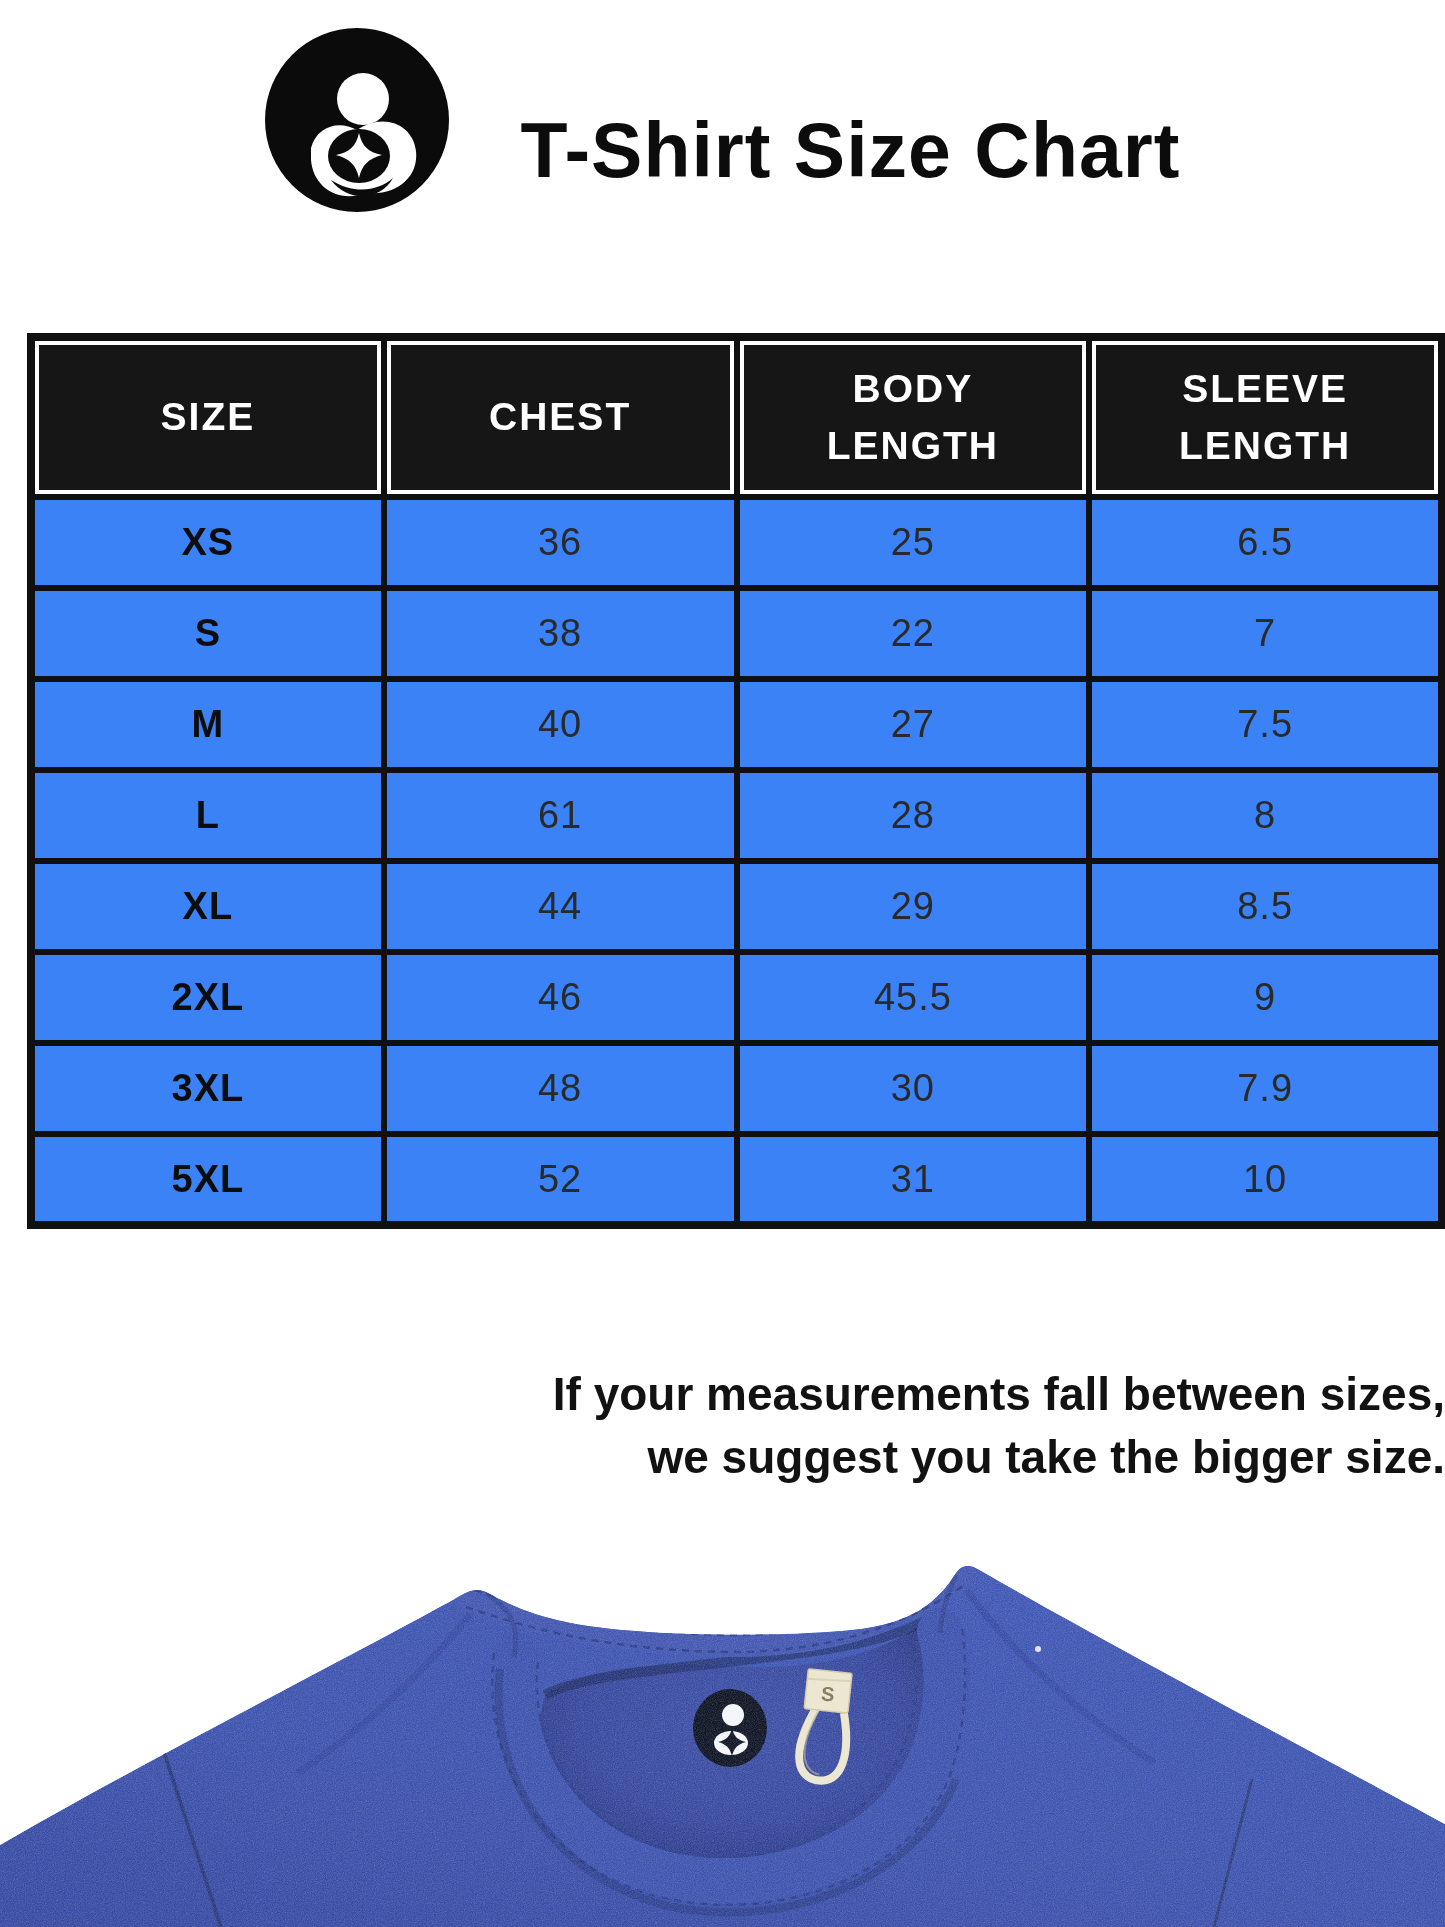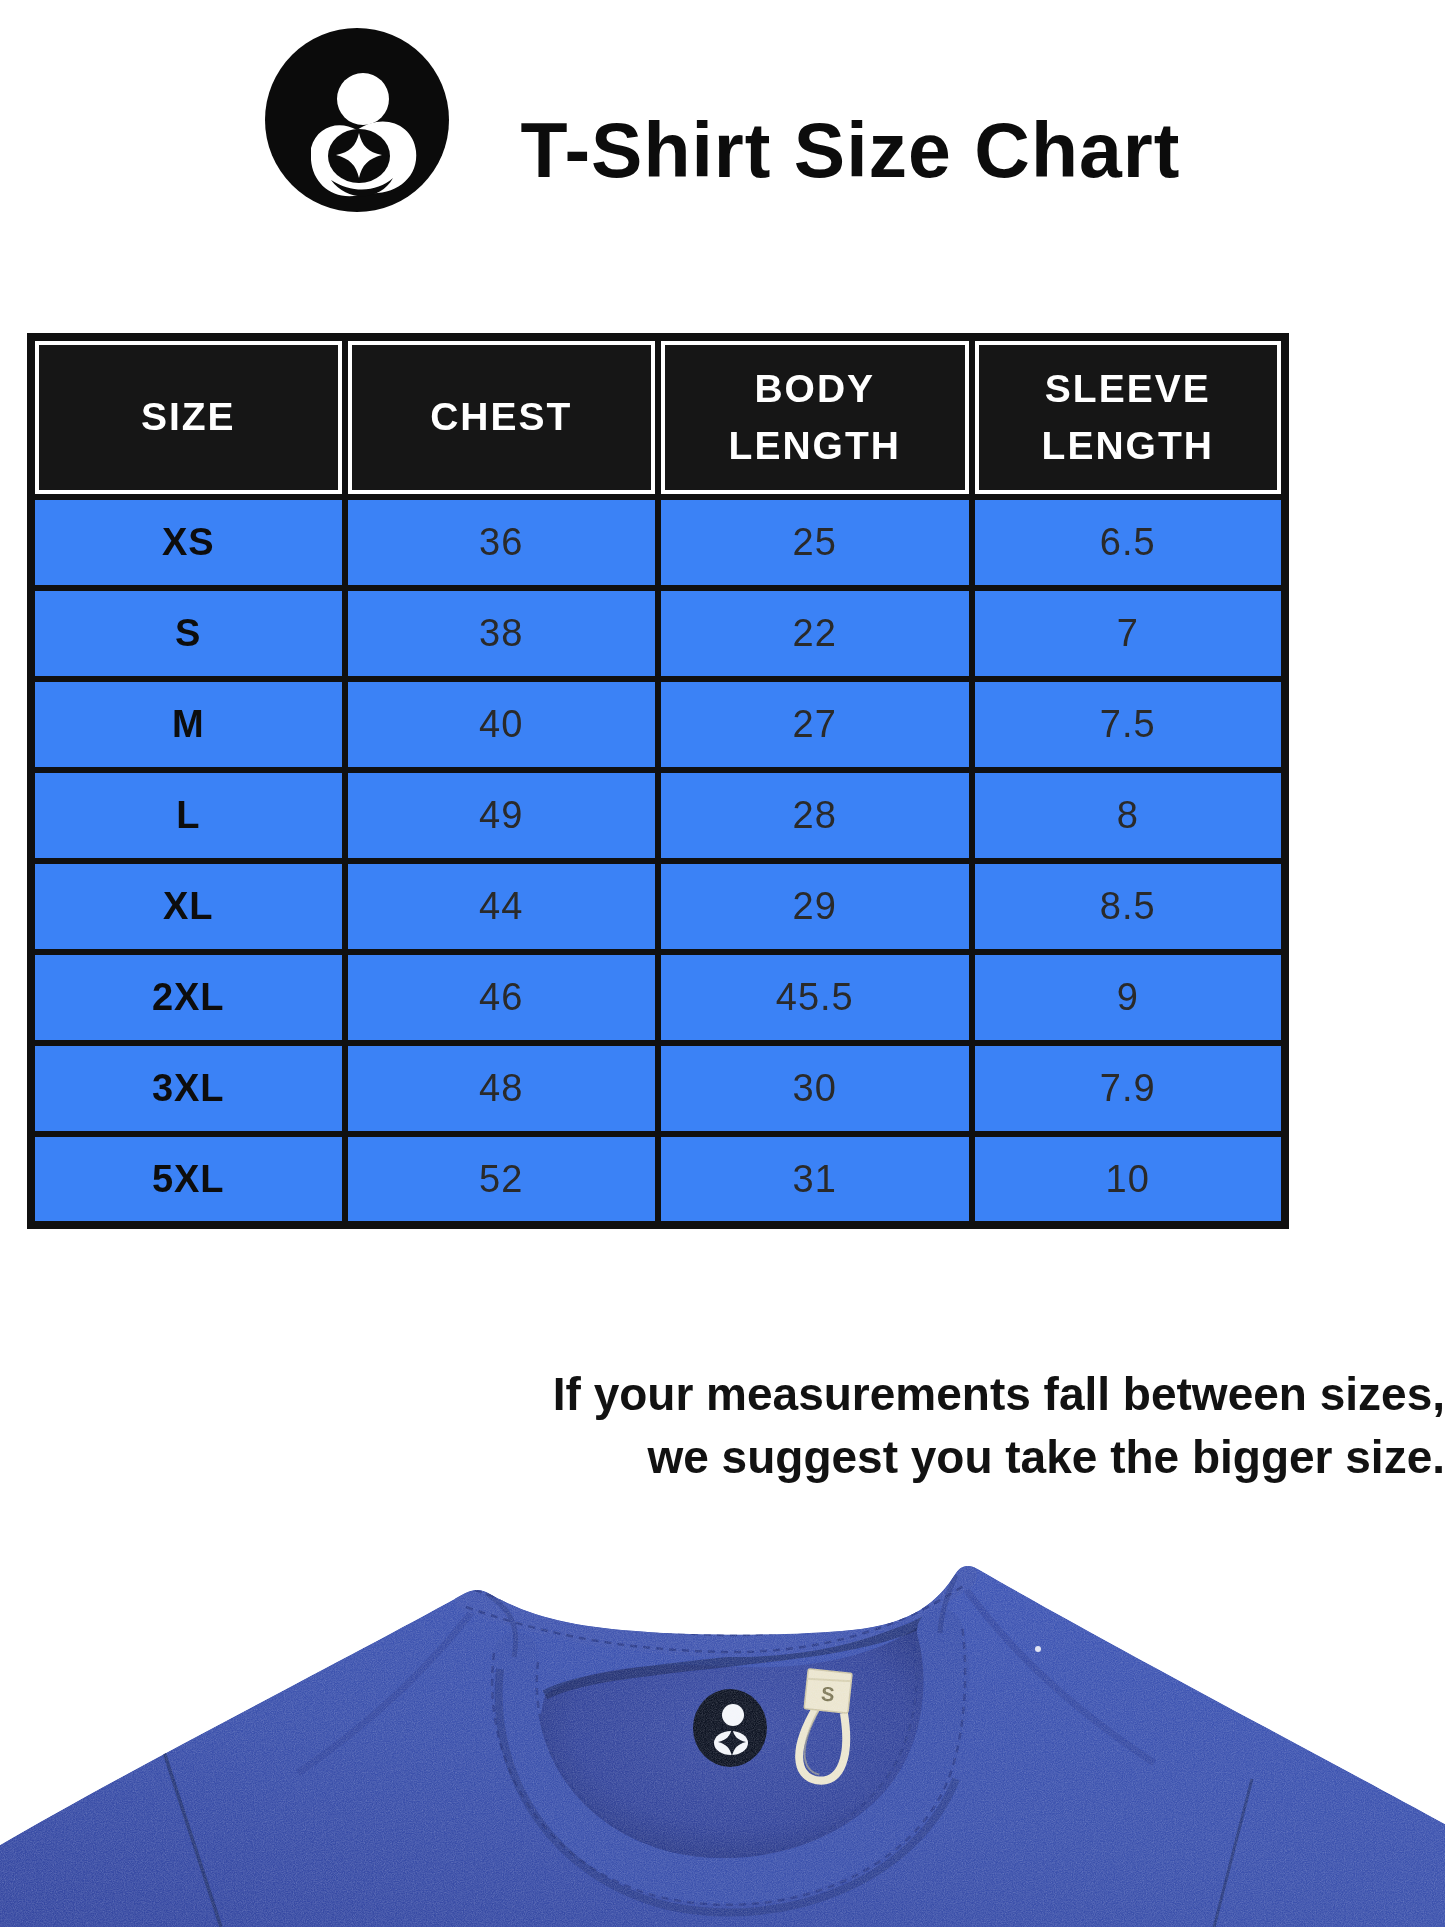--- a/index.html
+++ b/index.html
@@ -8,21 +8,21 @@
   .page { position:relative; width:1445px; height:1927px; background:#ffffff; overflow:hidden; }
 
   
   .brand-header { position:absolute; top:28px; left:0; width:100%;
     display:flex; justify-content:center; align-items:flex-start; gap:72px; }
   .brand-logo { width:184px; height:184px; flex:0 0 auto; }
   .page-title { font-size:77px; font-weight:800; letter-spacing:1px; color:#0c0c0c;
     line-height:1; padding-top:84px; white-space:nowrap; }
 
   
-  .size-table { position:absolute; left:27px; top:333px; width:1262px;
+  .size-table { position:absolute; left:27px; top:333px; width:1419px;
     border-collapse:collapse; table-layout:fixed; border:8px solid #101010; }
   .size-table th { height:160px; width:25%; background:#161616; color:#ffffff;
     border:6px solid #101010; box-shadow:inset 0 0 0 4px #ffffff;
     font-size:39px; font-weight:700; letter-spacing:2px; line-height:1.45;
     text-align:center; vertical-align:middle; white-space:pre-line; }
   .size-table td { height:91px; background:#3b82f6; border:6px solid #101010;
     text-align:center; vertical-align:middle; font-size:38px; font-weight:400;
     color:#2a2a2a; letter-spacing:1px; }
   .size-table td.size-cell { font-weight:700; font-size:38px; color:#0d0d0d; }
 
@@ -77,21 +77,21 @@
           <td class="value-cell">7</td>
         </tr>
         <tr>
           <td class="size-cell">M</td>
           <td class="value-cell">40</td>
           <td class="value-cell">27</td>
           <td class="value-cell">7.5</td>
         </tr>
         <tr>
           <td class="size-cell">L</td>
-          <td class="value-cell">49</td>
+          <td class="value-cell">61</td>
           <td class="value-cell">28</td>
           <td class="value-cell">8</td>
         </tr>
         <tr>
           <td class="size-cell">XL</td>
           <td class="value-cell">44</td>
           <td class="value-cell">29</td>
           <td class="value-cell">8.5</td>
         </tr>
         <tr>

